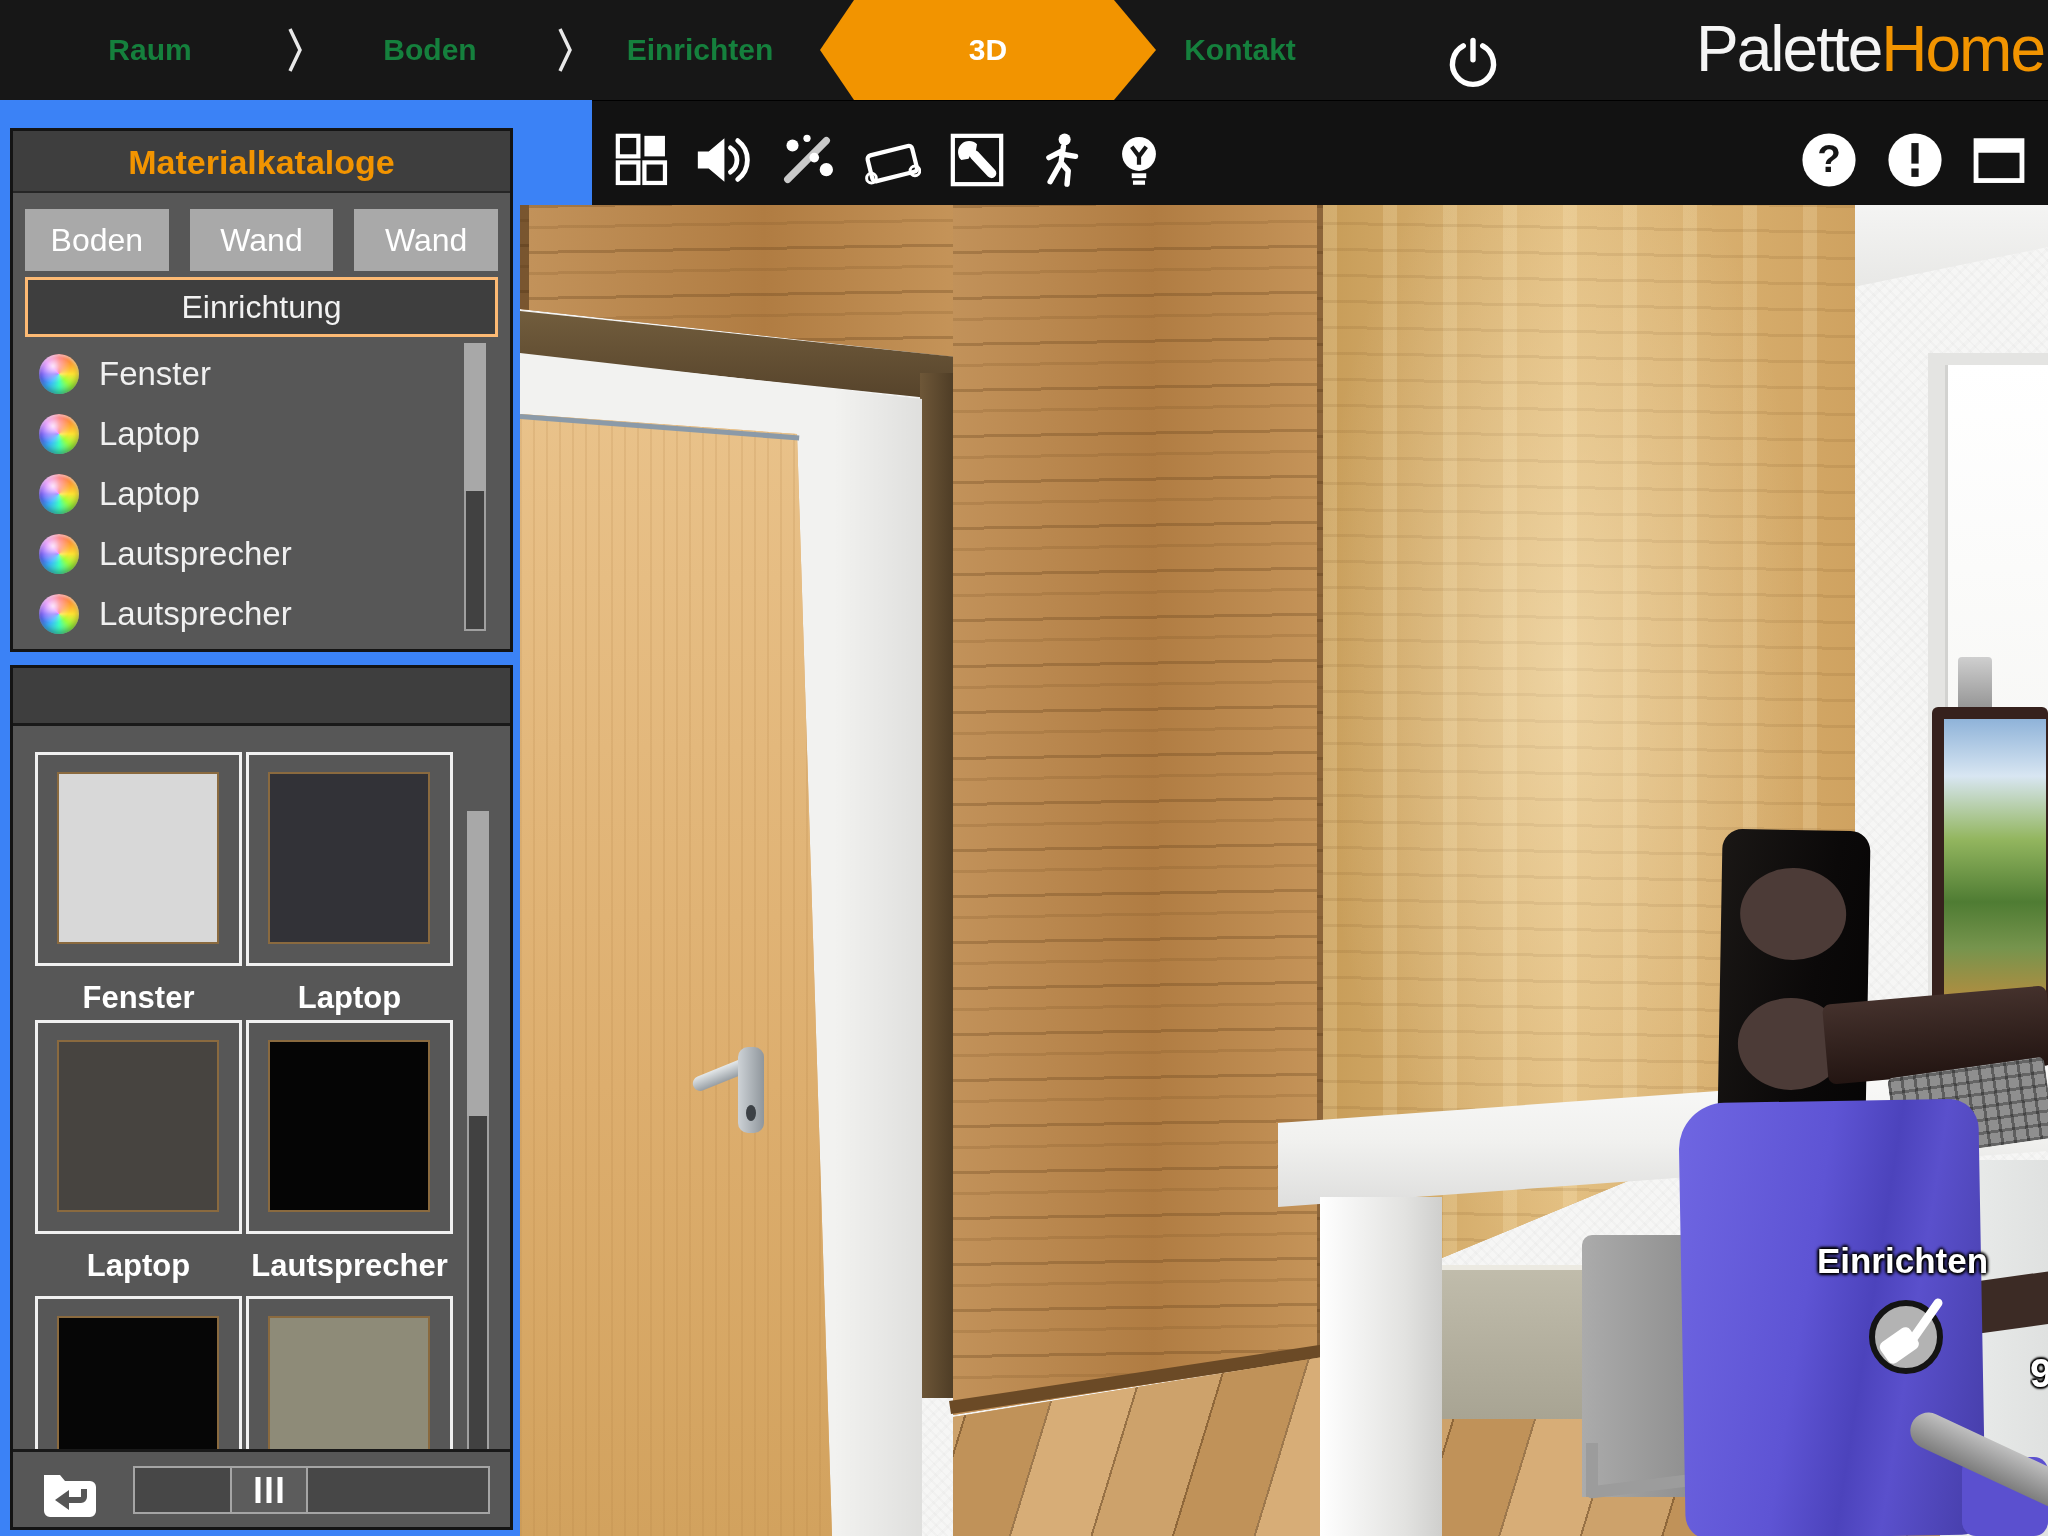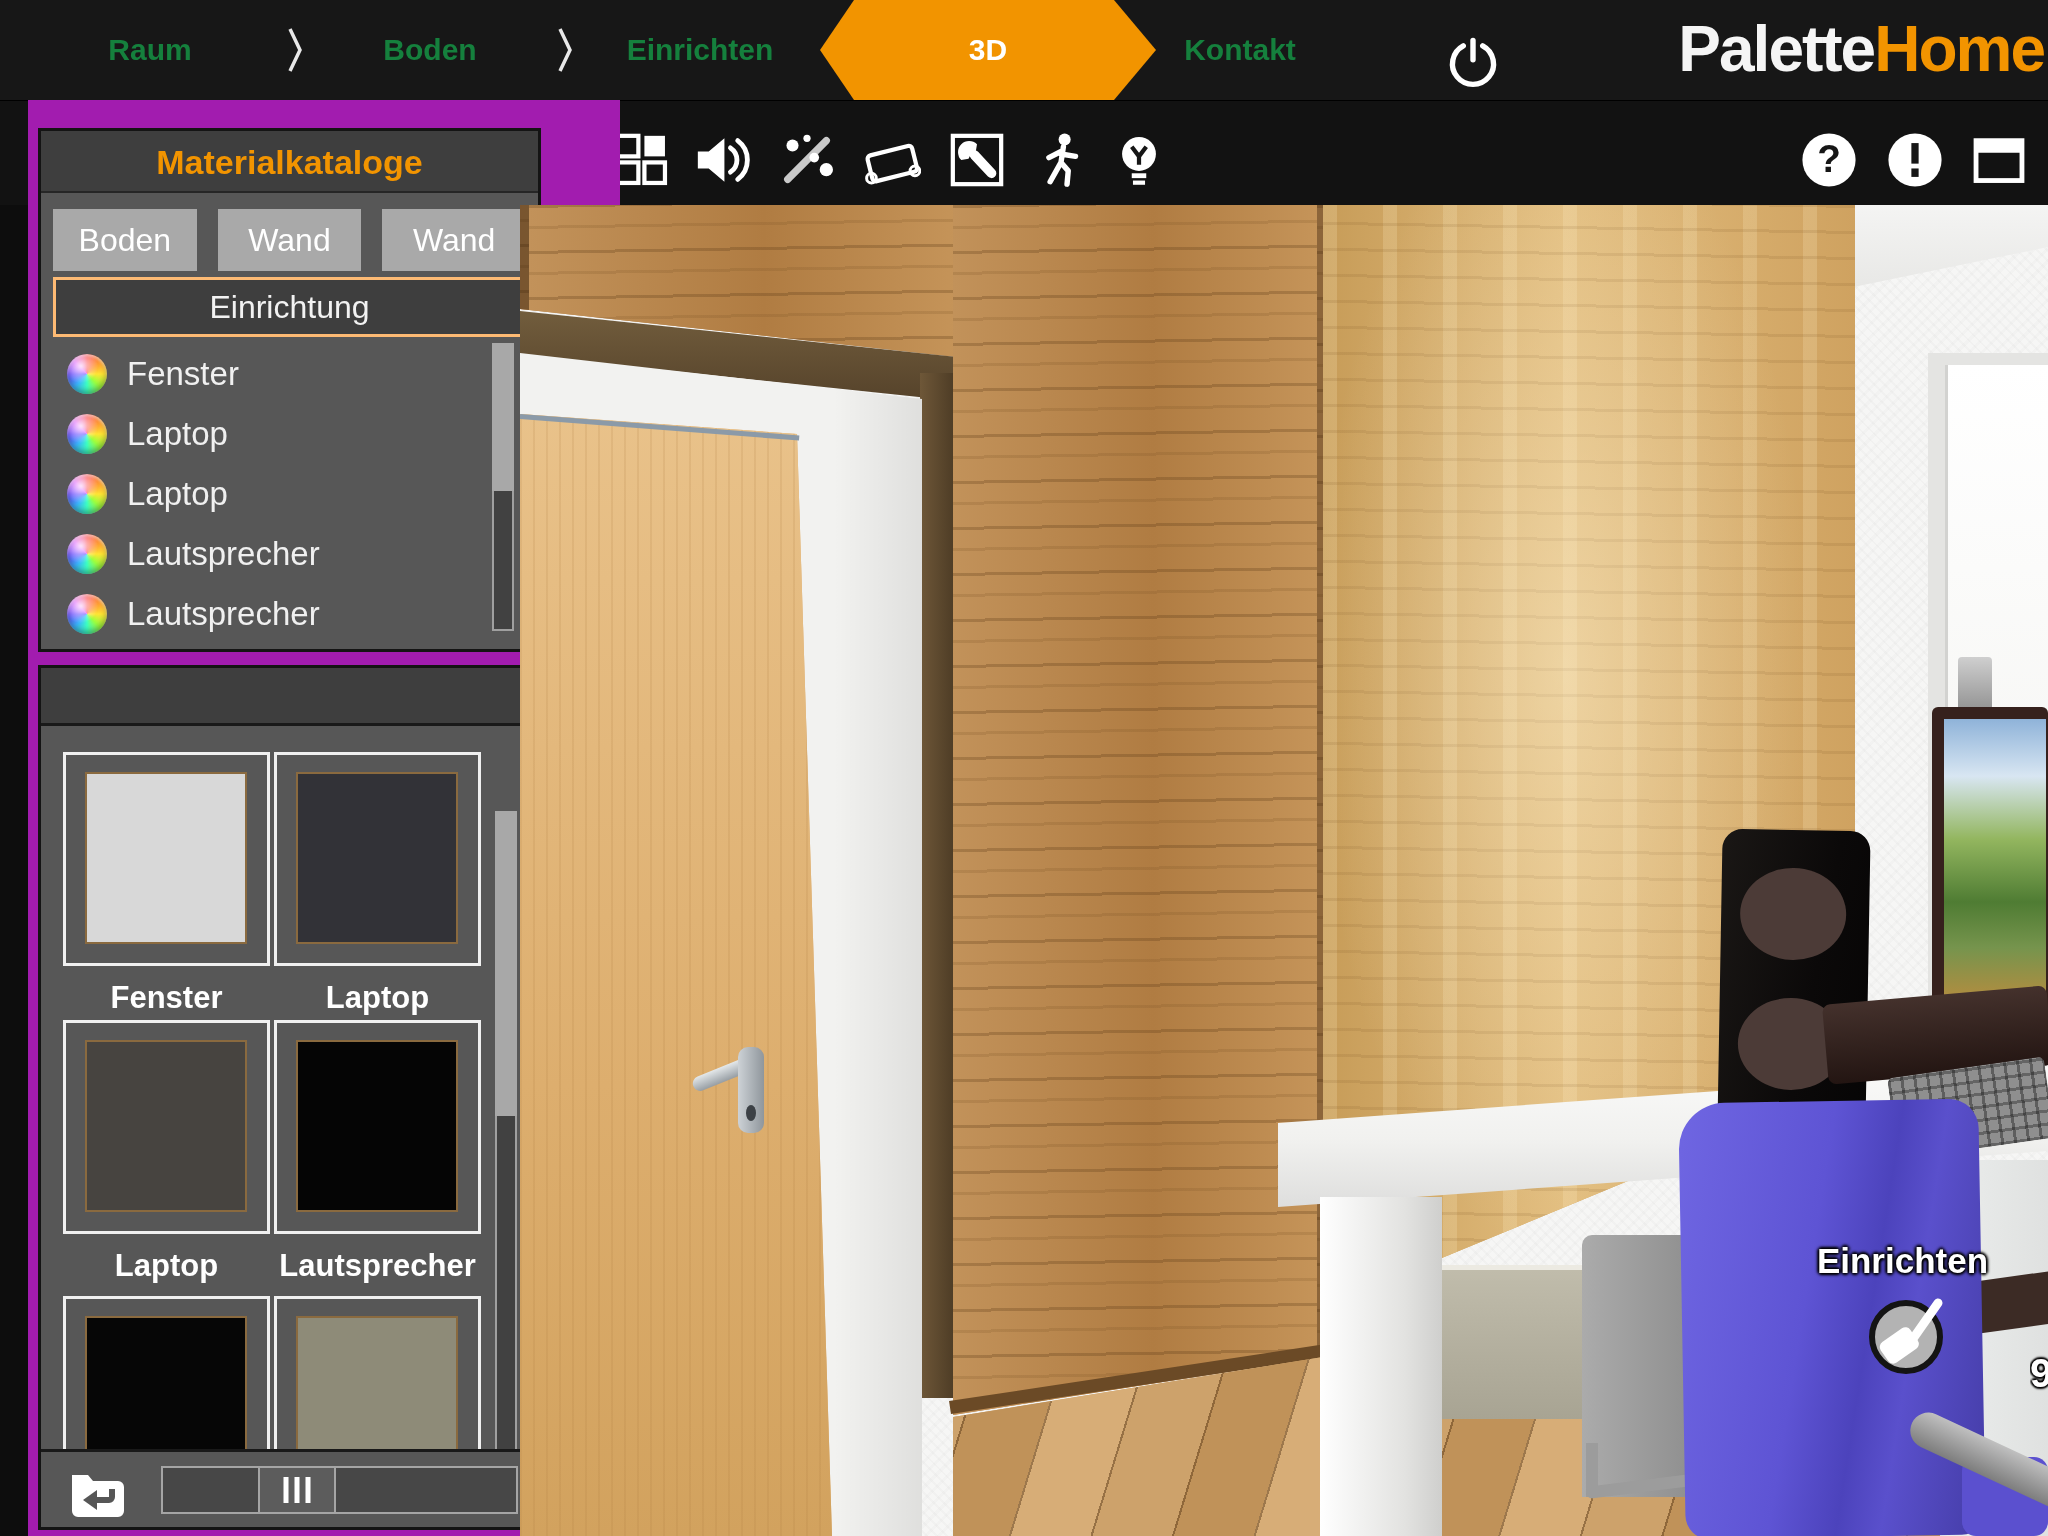--- a/index.html
+++ b/index.html
@@ -13,31 +13,31 @@
   .step-raum { left:60px; width:180px; }
   .step-ausbau { left:350px; width:160px; }
   .step-einrichten { left:610px; width:180px; }
   .step-kontakt { left:1170px; width:140px; }
   .chev { position:absolute; top:27px; width:16px; height:46px; }
   .chev1 { left:287px; } .chev2 { left:557px; }
   .step-3d { position:absolute; left:820px; top:0; width:336px; height:100px; background:#f29400;
     clip-path:polygon(0 50%, 34px 0, calc(100% - 42px) 0, 100% 50%, calc(100% - 42px) 100%, 34px 100%);
     color:#fff; font-size:30px; font-weight:bold; text-align:center; line-height:100px; cursor:pointer; }
   .power { position:absolute; left:1446px; top:34px; width:54px; height:56px; cursor:pointer; }
-  .brand { position:absolute; right:4px; top:12px; font-size:64px; font-weight:bold; letter-spacing:-2px; white-space:nowrap; }
+  .brand { position:absolute; right:4px; top:12px; font-size:64px; font-weight:normal; letter-spacing:-2px; white-space:nowrap; }
   .brand .b1 { color:#f5f5f5; } .brand .b2 { color:#f29400; }
 
   
   .toolbar { position:absolute; left:0; top:100px; width:2048px; height:105px; background:#121212; border-top:1px solid #000; }
   .tbtn { position:absolute; top:30px; width:58px; height:58px; cursor:pointer; }
   .t1{left:535px}.t2{left:613px}.t3{left:693px}.t4{left:778px}.t5{left:863px}.t6{left:948px}.t7{left:1032px}.t8{left:1110px}
   .t9{left:1800px}.t10{left:1886px}.t11{left:1970px}
 
   
-  .sidebar { position:absolute; left:0; top:100px; width:592px; height:1436px; background:#a21caf;margin-left:28px; }
+  .sidebar { position:absolute; left:0; top:100px; width:592px; height:1436px; background:#3b82f6; }
   .panel { position:absolute; left:10px; width:503px; background:#575757; border:3px solid #141414; }
   .panel1 { top:28px; height:524px; }
   .phead { height:62px; background:#3e3e3e; border-bottom:2px solid #262626; text-align:center; line-height:62px; font-size:34px; font-weight:bold; color:#f29400; }
   .tabsrow { position:absolute; left:12px; right:12px; top:78px; height:62px; display:flex; gap:21px; }
   .tab { flex:1; background:#a9a9a9; color:#fff; font-size:32px; text-align:center; line-height:62px; cursor:pointer; }
   .catbtn { position:absolute; left:12px; right:12px; top:146px; height:60px; background:#3e3e3e; border:3px solid #fdba74; color:#f2f2f2; font-size:32px; text-align:center; line-height:54px; cursor:pointer; }
   .litem { position:absolute; left:0; right:40px; height:56px; cursor:pointer; }
   .li1{top:215px}.li2{top:275px}.li3{top:335px}.li4{top:395px}.li5{top:455px}
   .cwheel { position:absolute; left:26px; top:8px; width:40px; height:40px; border-radius:50%;
     background: radial-gradient(circle at 35% 30%, rgba(255,255,255,.85), rgba(255,255,255,0) 45%),

